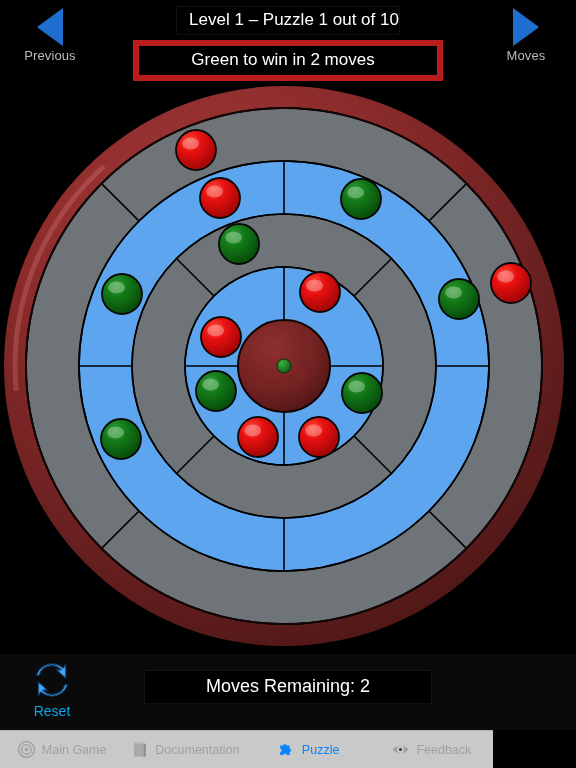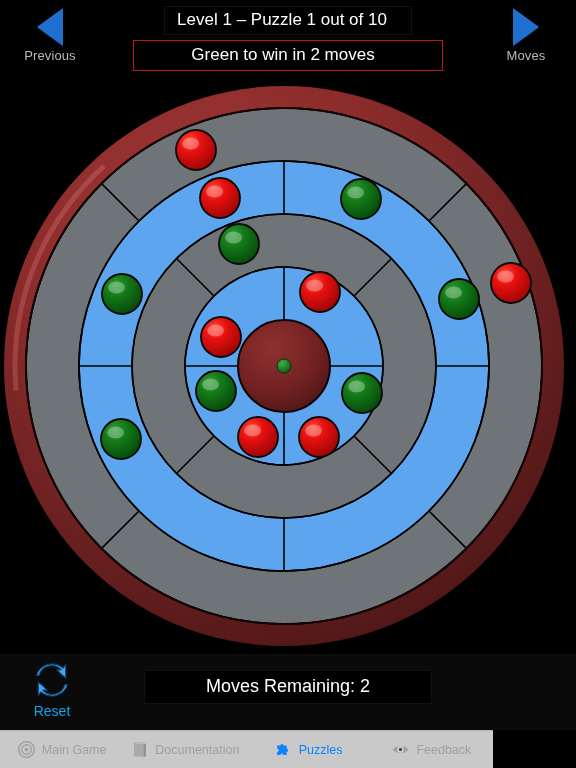--- a/index.html
+++ b/index.html
@@ -39,28 +39,28 @@
   .nav-label {
     color: #b9b9b9; font-size: 13px; letter-spacing: 0.1px;
   }
   .title-block {
     position: absolute; left: 50%; transform: translateX(-50%); top: 6px;
     width: 310px; text-align: center;
   }
   .title-line1 {
     display: inline-block;
     background: #000; color: #fff; font-size: 17px;
-    padding: 3px 24px 4px 12px; white-space: nowrap;
+    padding: 3px 0 4px 12px; white-space: nowrap;
     border: 1px solid #111;
   }
   .title-line2 {
     display: block; margin-top: 5px;
     background: #000; color: #fff; font-size: 17px;
     padding: 4px 20px 5px 10px; white-space: nowrap;
-    border: 1px solid #b91c1c;
+    border: 6px solid #b91c1c;
   }
 
   
   .board-area {
     position: absolute; left: 0; top: 82px; width: 576px; height: 572px;
     background: #000;
   }
   .board-svg { position: absolute; left: 0; top: 0; }
 
   
@@ -245,21 +245,21 @@
         <path d="M17 3 L20 5 L20 21 L17 21 Z" fill="#8f8f8f"></path>
         <path d="M5 3 L17 3 L20 5 L8 5 Z" fill="#bdbdbd"></path>
       </svg>
       <span class="tab-label">Documentation</span>
     </div>
 
     <div class="tab active">
       <svg class="tab-icon" viewBox="0 0 24 24">
         <path d="M4 7 h4 a2 2 0 1 1 4 0 h4 v4 a2 2 0 1 1 0 4 v4 h-4 a2 2 0 1 0 -4 0 h-4 v-4 a2 2 0 1 0 0 -4 z" fill="#0a84ff"></path>
       </svg>
-      <span class="tab-label">Puzzles</span>
+      <span class="tab-label">Puzzle</span>
     </div>
 
     <div class="tab">
       <svg class="tab-icon" viewBox="0 0 24 24">
         <path d="M2 12 C6 6 18 6 22 12 C18 18 6 18 2 12 Z" fill="#a0a0a0"></path>
         <circle cx="12" cy="12" r="4" fill="#d8d8d8"></circle>
         <circle cx="12" cy="12" r="2.2" fill="#4a4a4a"></circle>
       </svg>
       <span class="tab-label">Feedback</span>
     </div>

